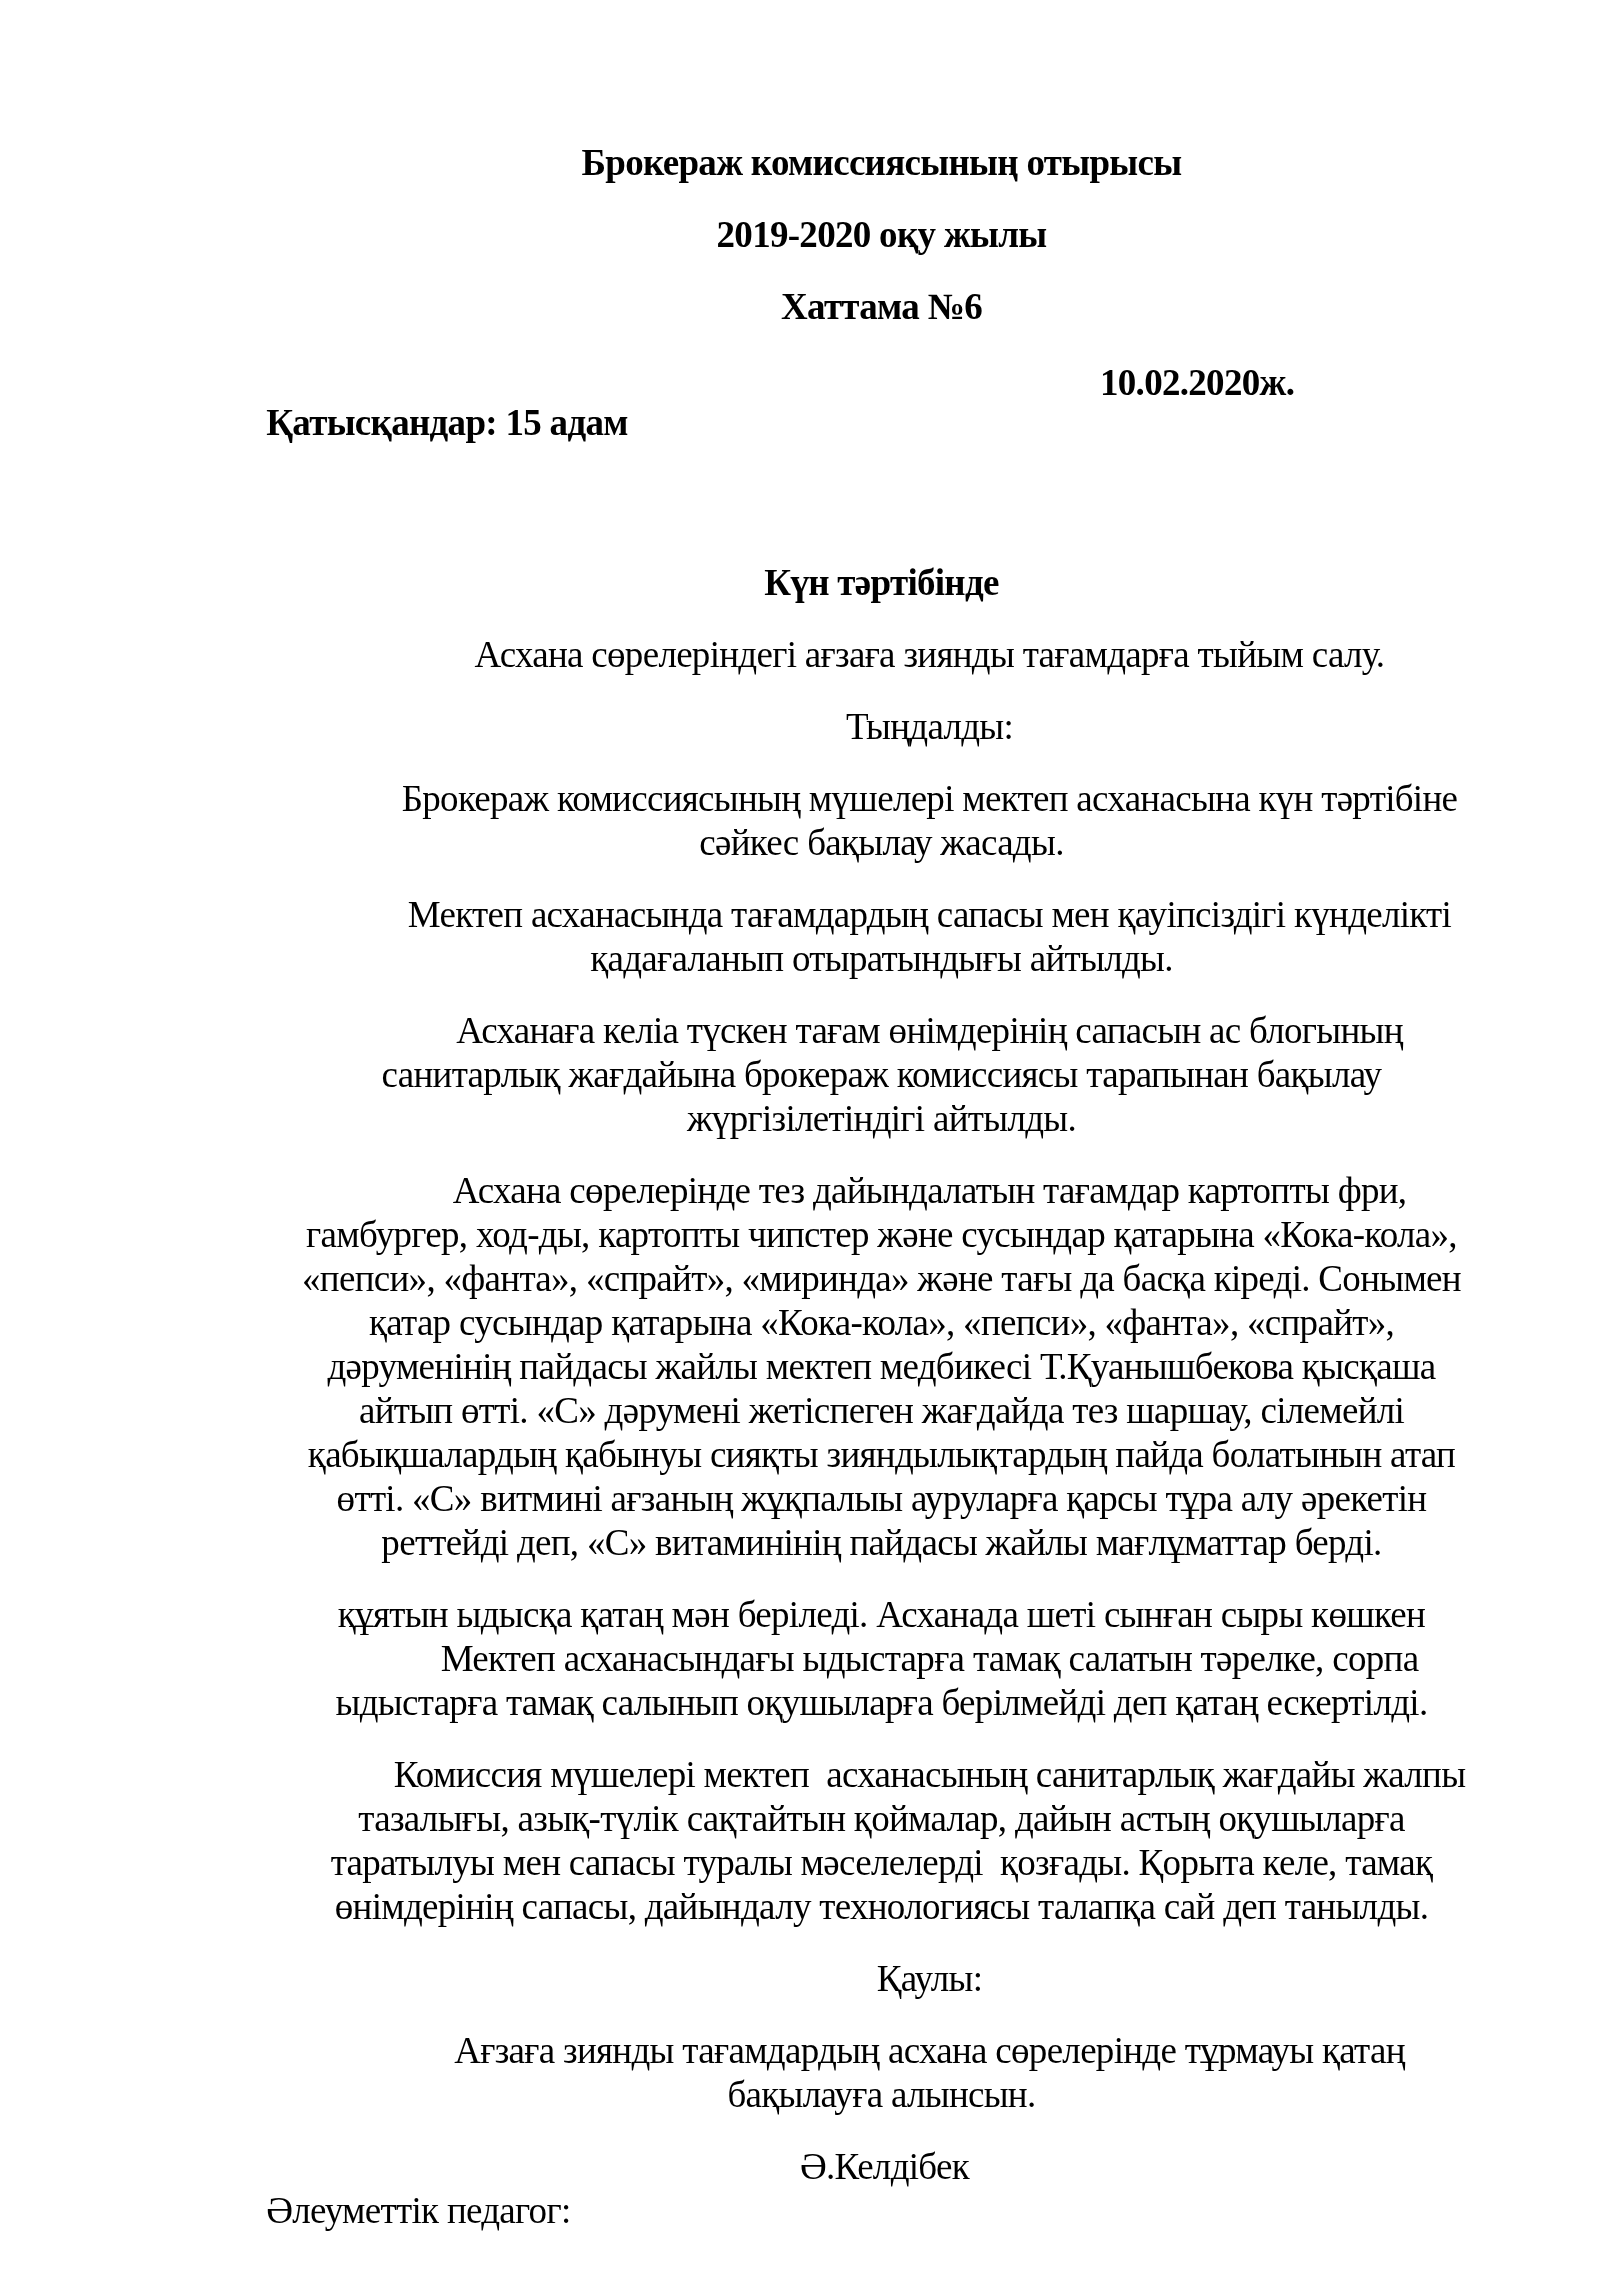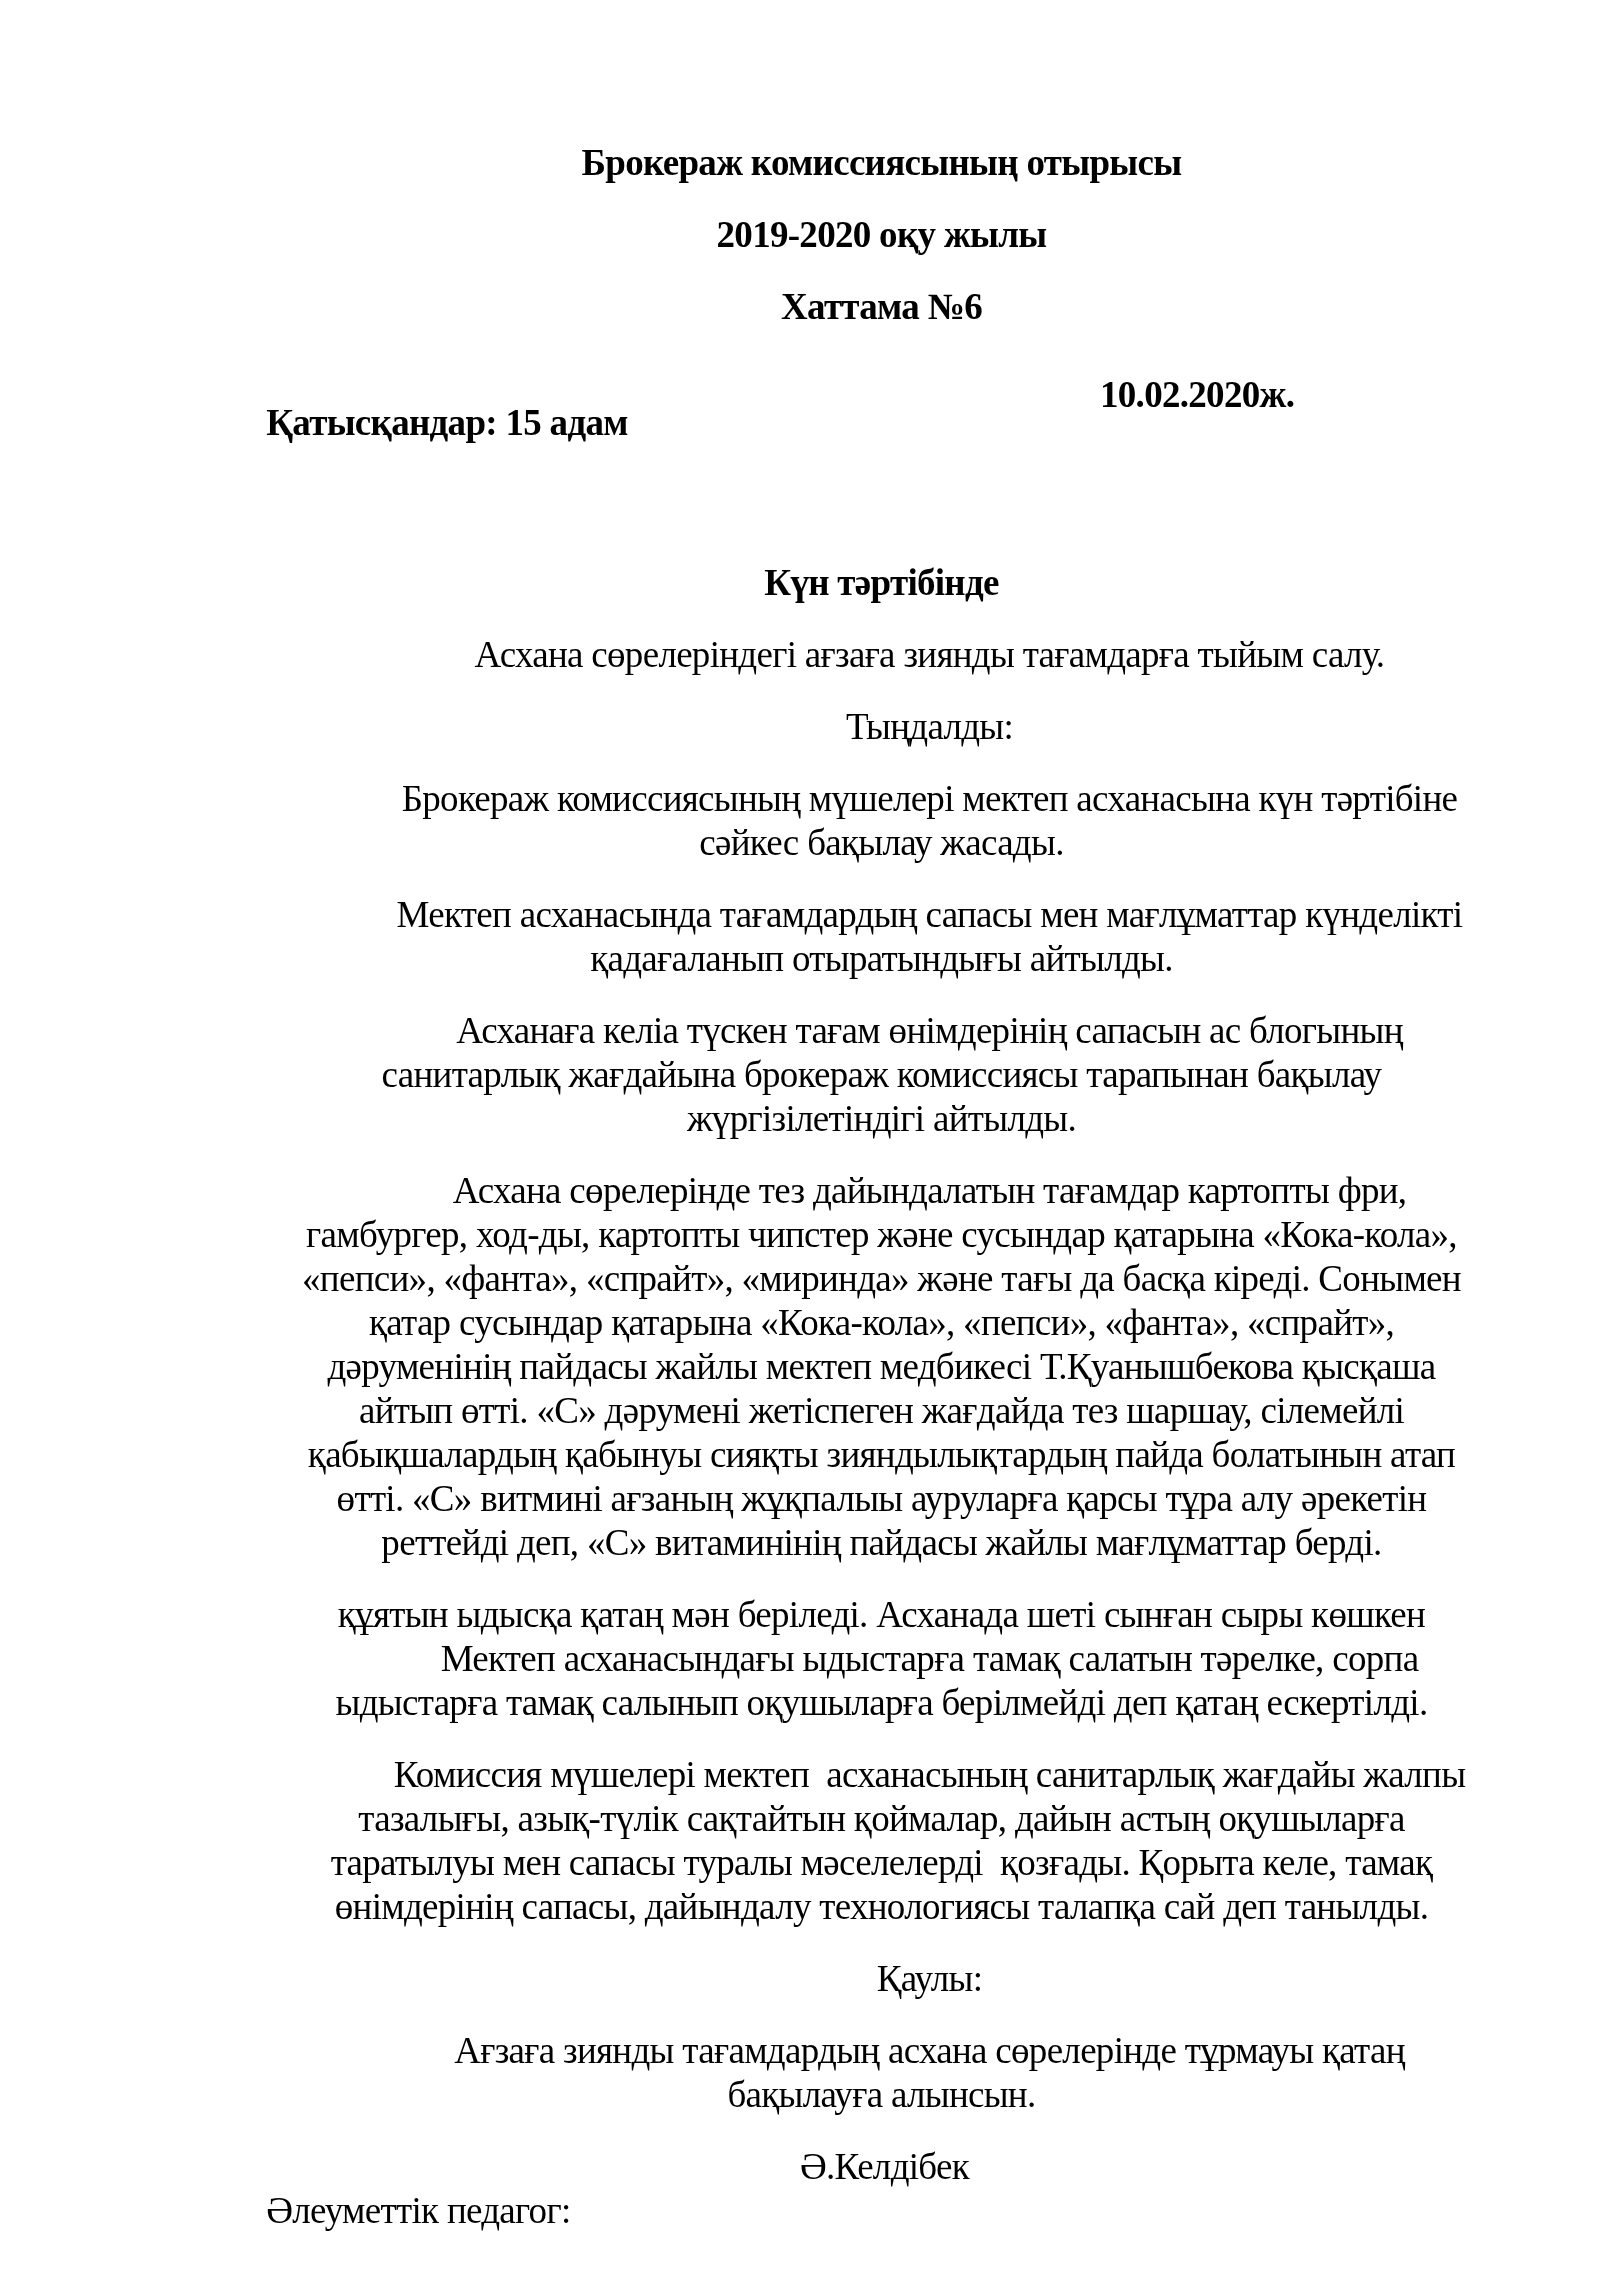--- a/index.html
+++ b/index.html
@@ -34,21 +34,21 @@
   }
   .meta-line {
     position: relative;
     font-weight: bold;
     margin: 0 0 28px 0;
     white-space: pre;
   }
   .meta-line .date {
     position: absolute;
     left: 868px;
-    top: 16px;
+    top: 4px;
     white-space: pre;
   }
   .para {
     margin: 0 0 28px 0;
     text-align: center;
   }
   .para .line {
     white-space: pre;
   }
   .para .line.first {
@@ -89,21 +89,21 @@
         <div class="line first">Асхана сөрелеріндегі ағзаға зиянды тағамдарға тыйым салу.</div>
       </div>
       <div class="para">
         <div class="line first">Тыңдалды:</div>
       </div>
       <div class="para">
         <div class="line first">Брокераж комиссиясының мүшелері мектеп асханасына күн тәртібіне</div>
         <div class="line">сәйкес бақылау жасады.</div>
       </div>
       <div class="para">
-        <div class="line first">Мектеп асханасында тағамдардың сапасы мен мағлұматтар күнделікті</div>
+        <div class="line first">Мектеп асханасында тағамдардың сапасы мен қауіпсіздігі күнделікті</div>
         <div class="line">қадағаланып отыратындығы айтылды.</div>
       </div>
       <div class="para">
         <div class="line first">Асханаға келіа түскен тағам өнімдерінің сапасын ас блогының</div>
         <div class="line">санитарлық жағдайына брокераж комиссиясы тарапынан бақылау</div>
         <div class="line">жүргізілетіндігі айтылды.</div>
       </div>
       <div class="para">
         <div class="line first">Асхана сөрелерінде тез дайындалатын тағамдар картопты фри,</div>
         <div class="line">гамбургер, ход-ды, картопты чипстер және сусындар қатарына «Кока-кола»,</div>

